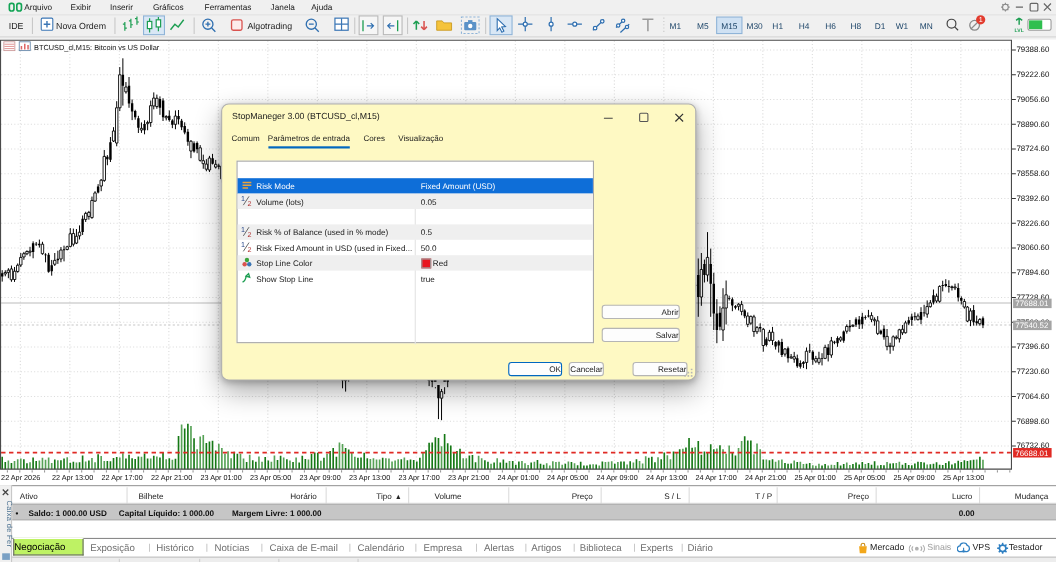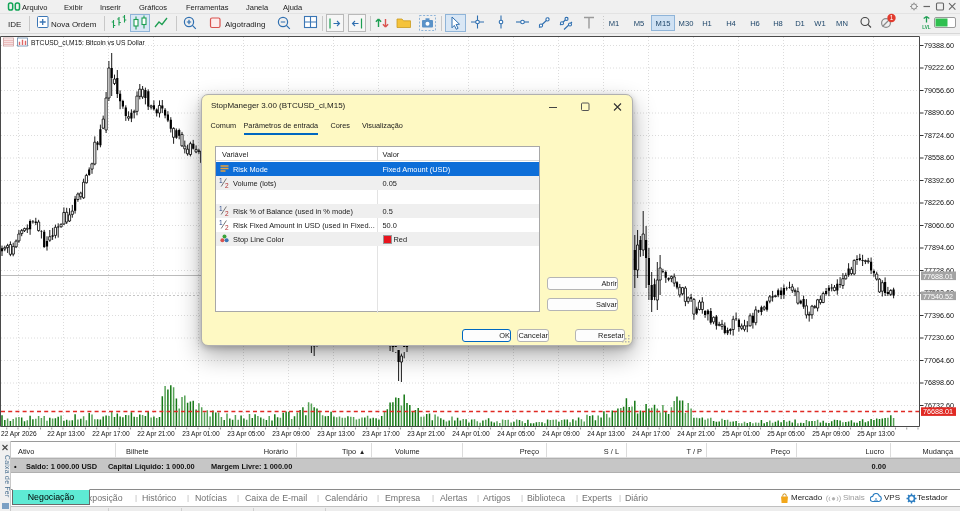--- a/index.html
+++ b/index.html
@@ -29,22 +29,22 @@
   font-size:7.4px;color:#222;text-align:right;line-height:11px}
 .dbtn.ok{border-color:#0067c0}
 
 #toolbox{position:absolute;left:0px;top:441px;width:960px;height:70px;background:#fff;border-top:1px solid #9a9a9a}
 #tb-header{position:absolute;left:11px;top:1px;width:949px;height:15px;background:#fff;border-bottom:1px solid #e0e0e0}
 #tb-header span{position:absolute;top:3.5px;font-size:7.4px;color:#222;white-space:nowrap}
 .colsep{position:absolute;top:0;width:1px;height:15px;background:#dcdcdc}
 #tb-summary{position:absolute;left:11px;top:16px;width:949px;height:14.5px;background:#c6c6c6;border-top:1px solid #b0b0b0;border-bottom:1px solid #b0b0b0}
 #tb-summary span{position:absolute;top:3px;font-size:7.4px;font-weight:bold;color:#111;white-space:nowrap}
 #tb-tabs{position:absolute;left:11px;top:46.5px;width:949px;height:17px;background:#fff;border-top:1px solid #8a8a8a}
-#tab-active{position:absolute;left:1px;top:-1px;width:78px;height:16px;background:#5eead4;border:1px solid #6a6a6a;border-top:1px solid #fff;
-  font-size:8.8px;color:#000;text-align:center;line-height:15px;z-index:2}
+#tab-active{position:absolute;left:1px;top:-1px;width:64px;height:16px;background:#bef264;border:1px solid #6a6a6a;border-top:1px solid #fff;
+  font-size:8.8px;color:#000;line-height:15px;z-index:2}
 .ttab{position:absolute;top:3px;font-size:8.8px;color:#707070}
 .tsep{position:absolute;top:3px;font-size:8px;color:#b5b5b5}
 .stat{position:absolute;top:3.5px;font-size:8px;white-space:nowrap}
 #tb-statusbar{position:absolute;left:0;top:63.5px;width:960px;height:7px;background:#ededed;border-top:1px solid #c0c0c0}
 #vstrip{position:absolute;left:0;top:441px;width:11px;height:70px;background:#f0f0f0;border-right:1px solid #c8c8c8}
 #vstrip-text{position:absolute;left:0px;top:14px;width:11px;font-size:6.8px;color:#4a7090;writing-mode:vertical-rl;letter-spacing:0.3px;white-space:nowrap}
 </style></head>
 <body>
 <svg width="960" height="36" viewBox="0 0 960 36" style="position:absolute;left:0;top:0" font-family="Liberation Sans, sans-serif">
 <rect width="960" height="36" fill="#f0f0f0"></rect>
@@ -249,24 +249,20 @@
     <path d="M67 3.5l7 7M74 3.5l-7 7" stroke="#333" stroke-width="1.1"></path>
   </svg>
   <div id="dlg-tabs">
     <span class="dtab" style="left:8.5px">Comum</span>
     <span class="dtab active" style="left:41.5px">Parâmetros de entrada</span>
     <span class="dtab" style="left:128.5px">Cores</span>
     <span class="dtab" style="left:160px">Visualização</span>
   </div>
   <div id="dlg-table">
     <div style="position:absolute;left:160.5px;top:28.5px;width:1px;height:137px;background:#e3e3e3"></div>
-    <div id="dlg-thead">
-        <span class="tname" style="left:6px">Variável</span>
-        <span style="position:absolute;left:166.5px">Valor</span>
-      </div>
     <div class="trow sel" style="top:14.5px">
         <span class="ticn"><svg width="11" height="11" viewBox="0 0 11 11">
             <path d="M1.5 3h8M1.5 5.5h8M1.5 8h5" stroke="#e8a33d" stroke-width="1.4" fill="none"></path>
           </svg></span>
         <span class="tname">Risk Mode</span>
         <span class="tval">Fixed Amount (USD)</span>
       </div>
 <div class="trow alt" style="top:28.5px">
         <span class="ticn"><svg width="11" height="11" viewBox="0 0 11 11">
             <text x="0" y="5.5" font-size="6.5" fill="#2b4a8b" font-family="Liberation Sans">1</text>
@@ -295,20 +291,27 @@
         <span class="tval">50.0</span>
       </div>
 <div class="trow alt" style="top:84.5px">
         <span class="ticn"><svg width="11" height="11" viewBox="0 0 11 11">
             <circle cx="5.5" cy="3.4" r="2" fill="#3aa33a"></circle>
             <circle cx="3.4" cy="7.2" r="2" fill="#d9534f"></circle>
             <circle cx="7.6" cy="7.2" r="2" fill="#3b76b5"></circle>
           </svg></span>
         <span class="tname">Stop Line Color</span>
         <span class="tval"><span class="swatch"></span>Red</span>
+      </div>
+<div class="trow " style="top:98.5px">
+        <span class="ticn"><svg width="11" height="11" viewBox="0 0 11 11">
+            <path d="M1.5 9.5c2-1 3-3 3.2-5.5M4.7 4l2.3-2.2 1 3.2z" stroke="#1d9e52" stroke-width="1.2" fill="none"></path>
+          </svg></span>
+        <span class="tname">Show Stop Line</span>
+        <span class="tval">true</span>
       </div>
   </div>
   <div class="dbtn" style="left:345px;top:182px;width:71px">Abrir</div>
   <div class="dbtn" style="left:345px;top:203px;width:71px">Salvar</div>
   <div class="dbtn ok" style="left:260px;top:234px;width:49px">OK</div>
   <div class="dbtn" style="left:315px;top:234px;width:32px">Cancelar</div>
   <div class="dbtn" style="left:373px;top:234px;width:50px">Resetar</div>
   <svg style="position:absolute;right:2px;bottom:2px" width="8" height="8" viewBox="0 0 8 8">
     <g fill="#b5b5b5">
         <rect x="6" y="6" width="1.5" height="1.5"></rect>

